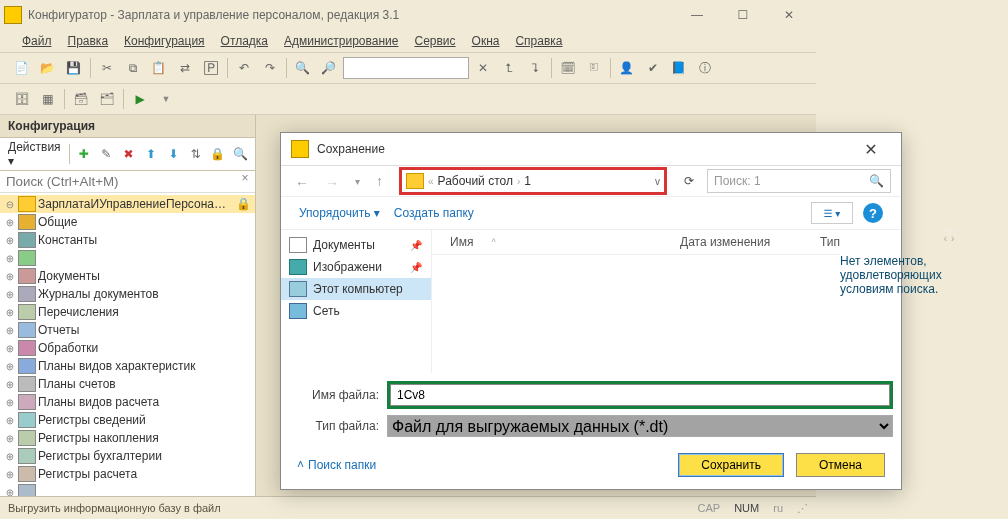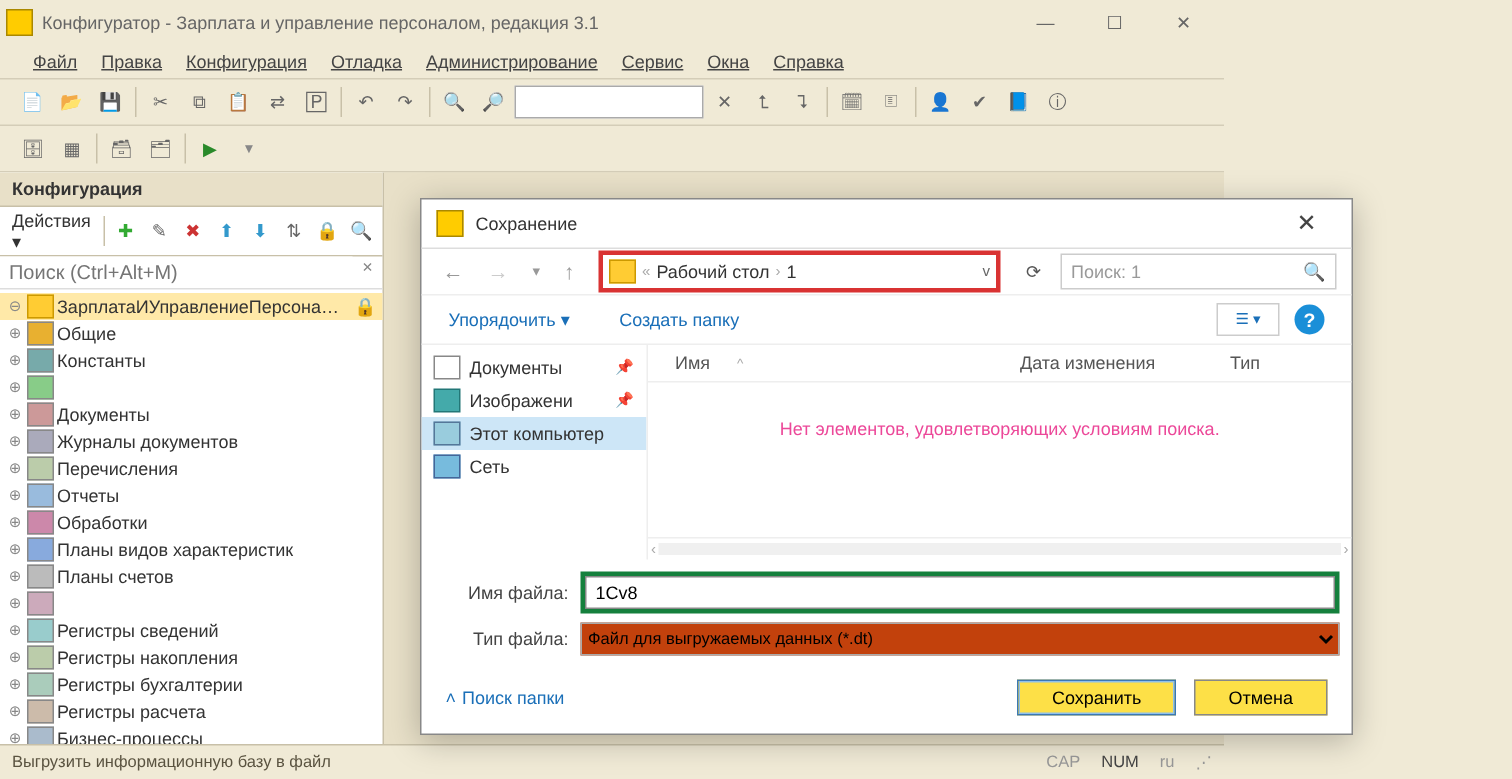--- a/index.html
+++ b/index.html
@@ -41,44 +41,44 @@
 .dlg-title .dlg-close{margin-left:auto;width:40px;text-align:center;font-size:16px;color:#444}
 .dlg-nav{height:30px;display:flex;align-items:center;padding:0 10px;gap:8px}
 .nav-arrow{color:#999;font-size:14px;padding:0 4px}
 .path-box{flex:1;display:flex;align-items:center;height:22px;border:3px solid #d93333;padding:0 4px;gap:4px;margin:0 4px}
 .folder-ico{width:16px;height:14px;background:#ffcc33;border:1px solid #cc9900;display:inline-block}
 .path-box .chev{color:#aaa;font-size:10px}
 .path-drop{color:#666;margin-left:auto;font-size:10px}
 .refresh{width:20px;text-align:center;color:#555}
 .search-box2{width:170px;height:22px;border:1px solid #ccc;display:flex;align-items:center;padding:0 6px;color:#999;gap:6px}
 .search-box2 .mag{margin-left:auto;color:#555}
-.dlg-tools{height:32px;display:flex;align-items:center;padding:0 18px;gap:33px;border-top:1px solid #eee;border-bottom:1px solid #eee}
+.dlg-tools{height:32px;display:flex;align-items:center;padding:0 18px;gap:14px;border-top:1px solid #eee;border-bottom:1px solid #eee}
 .dlg-tools .tool-link{color:#1a6fb8}
 .dlg-tools .right{margin-left:auto;display:flex;gap:10px;align-items:center}
 .view-btn{width:40px;height:20px;border:1px solid #ccc;display:flex;align-items:center;justify-content:center;color:#1a6fb8;font-size:10px}
 .help-ico{width:20px;height:20px;border-radius:10px;background:#1a8fd8;color:#fff;display:flex;align-items:center;justify-content:center;font-weight:bold;font-size:13px}
 .dlg-body{flex:1;display:flex;min-height:0}
 .dlg-places{width:150px;border-right:1px solid #eee;padding:4px 0;overflow:hidden}
 .place{display:flex;align-items:center;gap:6px;padding:3px 8px}
 .place.sel{background:#cde6f7}
 .pin{margin-left:auto;color:#999;font-size:10px}
 .place-ico{width:16px;height:14px;display:inline-block}
-.dlg-files{flex:1;display:flex;flex-direction:column;position:relative;min-width:0}
+.dlg-files{flex:1;display:flex;position:relative;min-width:0}
 .file-hdr{height:24px;display:flex;align-items:center;border-bottom:1px solid #eee;color:#555;font-size:12px}
 .col-name{width:230px;padding-left:18px;display:flex;align-items:center;gap:18px}
 .col-date{width:140px}
 .col-type{flex:1}
-.file-empty{flex:1;display:flex;align-items:flex-start;justify-content:center;color:#ec4899;padding-top:24px}
+.file-empty{flex:1;display:flex;align-items:flex-start;justify-content:center;color:#0c4a6e;padding-top:24px}
 .file-scroll{height:14px;border-top:1px solid #eee;display:flex;align-items:center;padding:0 2px;color:#aaa;font-size:10px}
 .file-scroll .bar{flex:1;height:8px;background:#f0f0f0;margin:0 2px}
 .dlg-form{padding:8px 8px;display:grid;grid-template-columns:90px 1fr;gap:6px 8px;align-items:center}
 .dlg-form label{text-align:right;color:#444}
 .filename-box{border:3px solid #15803d;padding:0}
 .filename-box input{width:100%;box-sizing:border-box;border:1px solid #888;height:22px;padding:0 6px;font-size:12px}
-.filetype select{width:100%;height:22px;border:1px solid #aaa;font-size:11px;background:#c2410c}
+.filetype select{width:100%;height:22px;border:1px solid #aaa;font-size:16px;background:#a3a3a3}
 .dlg-footer{display:flex;align-items:center;padding:8px 16px 12px;gap:12px}
 .hide-link{color:#1a6fb8;display:flex;align-items:center;gap:4px}
 .dlg-footer .spacer{flex:1}
 .btn{height:24px;padding:0 22px;border:1px solid #888;background:#fde047;font-size:12px}
 .btn.primary{border:1px solid #3b78b5;box-shadow:inset 0 0 0 1px #8fc1eb}
 
 
 .ic-doc{background:linear-gradient(#fff,#fff);border:1px solid #888}
 .ic-img{background:linear-gradient(#4aa,#4aa);border:1px solid #277}
 .ic-folder{background:#ffcc33;border:1px solid #cc9900}
@@ -223,20 +223,21 @@
               <span class="tree-label">Планы видов характеристик</span>
             </div>
             <div class="tree-item">
               <span class="tree-toggle">⊕</span>
               <span class="tree-icon" style="background:#bbb;border:1px solid #888"></span>
               <span class="tree-label">Планы счетов</span>
             </div>
             <div class="tree-item">
               <span class="tree-toggle">⊕</span>
               <span class="tree-icon" style="background:#cab;border:1px solid #888"></span>
+              <span class="tree-label">Планы видов расчета</span>
             </div>
             <div class="tree-item">
               <span class="tree-toggle">⊕</span>
               <span class="tree-icon" style="background:#9cc;border:1px solid #888"></span>
               <span class="tree-label">Регистры сведений</span>
             </div>
             <div class="tree-item">
               <span class="tree-toggle">⊕</span>
               <span class="tree-icon" style="background:#bca;border:1px solid #888"></span>
               <span class="tree-label">Регистры накопления</span>
@@ -247,21 +248,20 @@
               <span class="tree-label">Регистры бухгалтерии</span>
             </div>
             <div class="tree-item">
               <span class="tree-toggle">⊕</span>
               <span class="tree-icon" style="background:#cba;border:1px solid #888"></span>
               <span class="tree-label">Регистры расчета</span>
             </div>
             <div class="tree-item">
               <span class="tree-toggle">⊕</span>
               <span class="tree-icon" style="background:#abc;border:1px solid #888"></span>
-              <span class="tree-label">Бизнес-процессы</span>
             </div>
           </div>
       </div>
     </div>
     <div class="content"></div>
   </div>
 
   <div class="statusbar">
     <span>Выгрузить информационную базу в файл</span>
     <div class="status-right">

